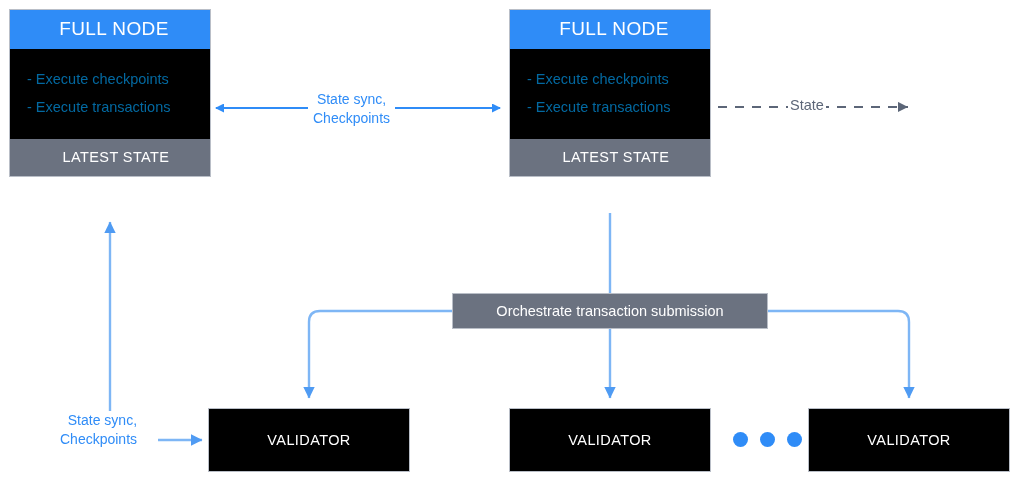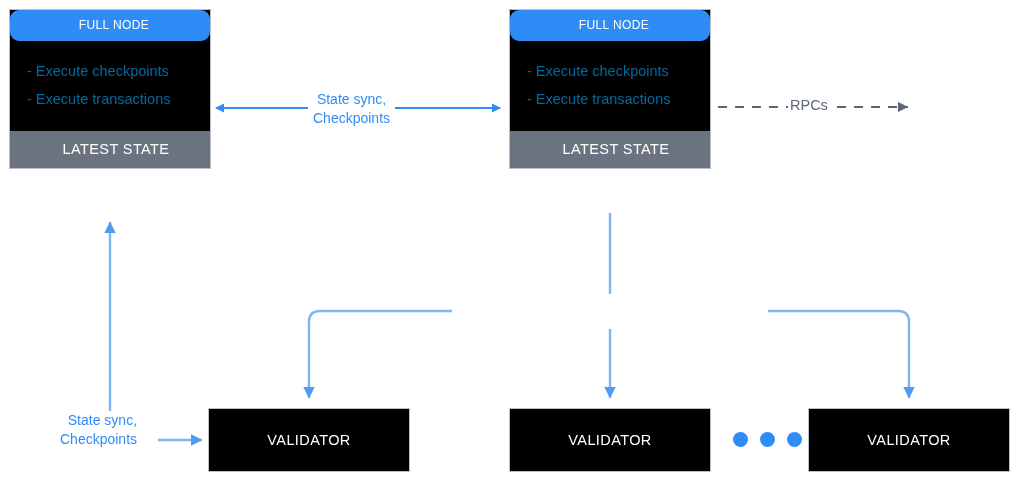--- a/index.html
+++ b/index.html
@@ -20,25 +20,24 @@
   .node {
     position: absolute;
     width: 202px;
     border: 1px solid #b9bec7;
     box-sizing: border-box;
     background: #000000;
   }
   .node-header {
     background: #2f8cf7;
     color: #ffffff;
-    font-size: 12px;
+    font-size: 19px;
     letter-spacing: .4px;
     text-align: center;
     padding: 8px 0 9px 8px;
-    border-radius: 9px;
   }
   .node-body {
     background: #000000;
     color: #0369a1;
     padding: 16px 0 18px 0;
   }
   .node-body .line {
     font-size: 14.5px;
     padding: 6px 0 6px 17px;
     white-space: nowrap;
@@ -217,27 +216,28 @@
       <div class="line">- Execute transactions</div>
     </div>
     <div class="node-footer">LATEST STATE</div>
   </div>
 
   <div class="edge-label" id="label-sync-top">
     <div>State sync,</div>
     <div>Checkpoints</div>
   </div>
 
-  <div class="edge-label-gray" id="label-rpcs">RPCs</div>
+  <div class="edge-label-gray" id="label-rpcs">State</div>
 
   <div class="edge-label" id="label-sync-left">
     <div>State sync,</div>
     <div>Checkpoints</div>
   </div>
 
+  <div id="orchestrate">Orchestrate transaction submission</div>
 
   <div class="validator" id="validator-1">VALIDATOR</div>
   <div class="validator" id="validator-2">VALIDATOR</div>
   <div class="validator" id="validator-3">VALIDATOR</div>
 
   <div id="ellipsis">
     <span></span>
     <span></span>
     <span></span>
   </div>

